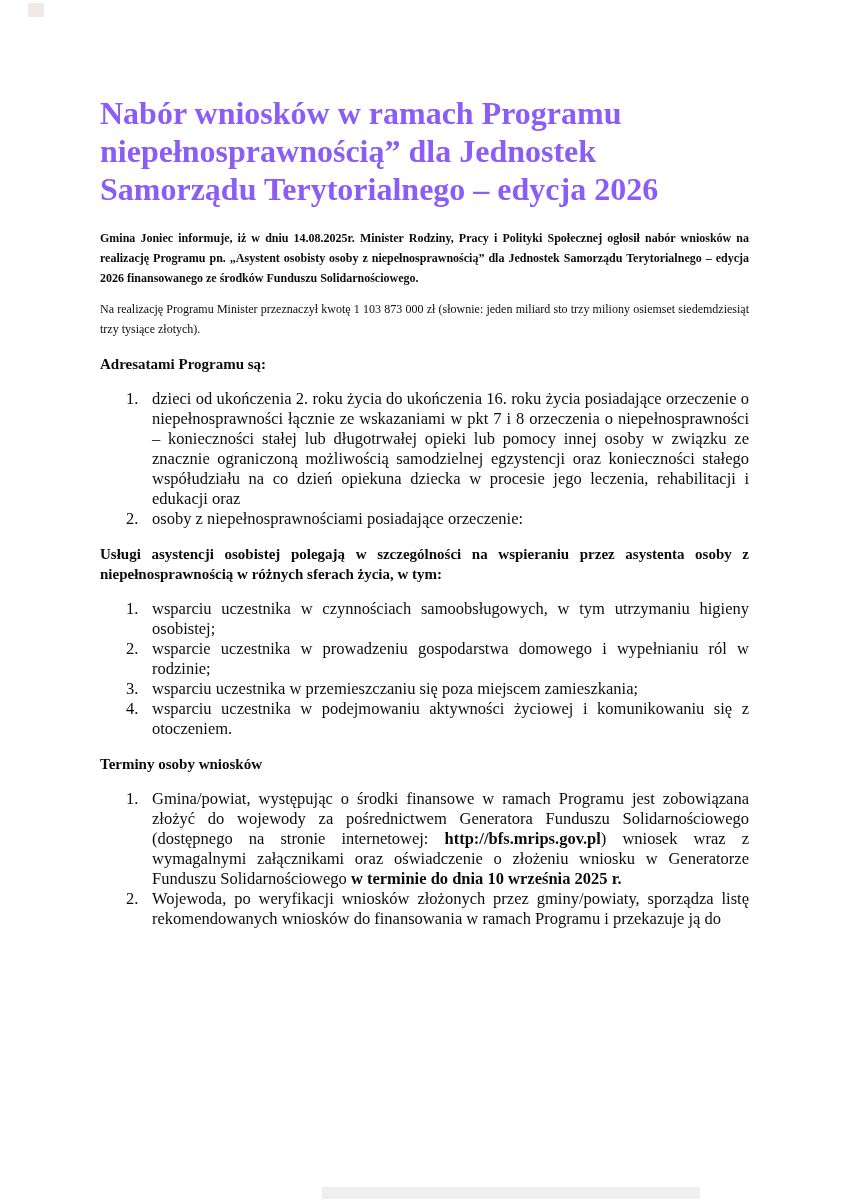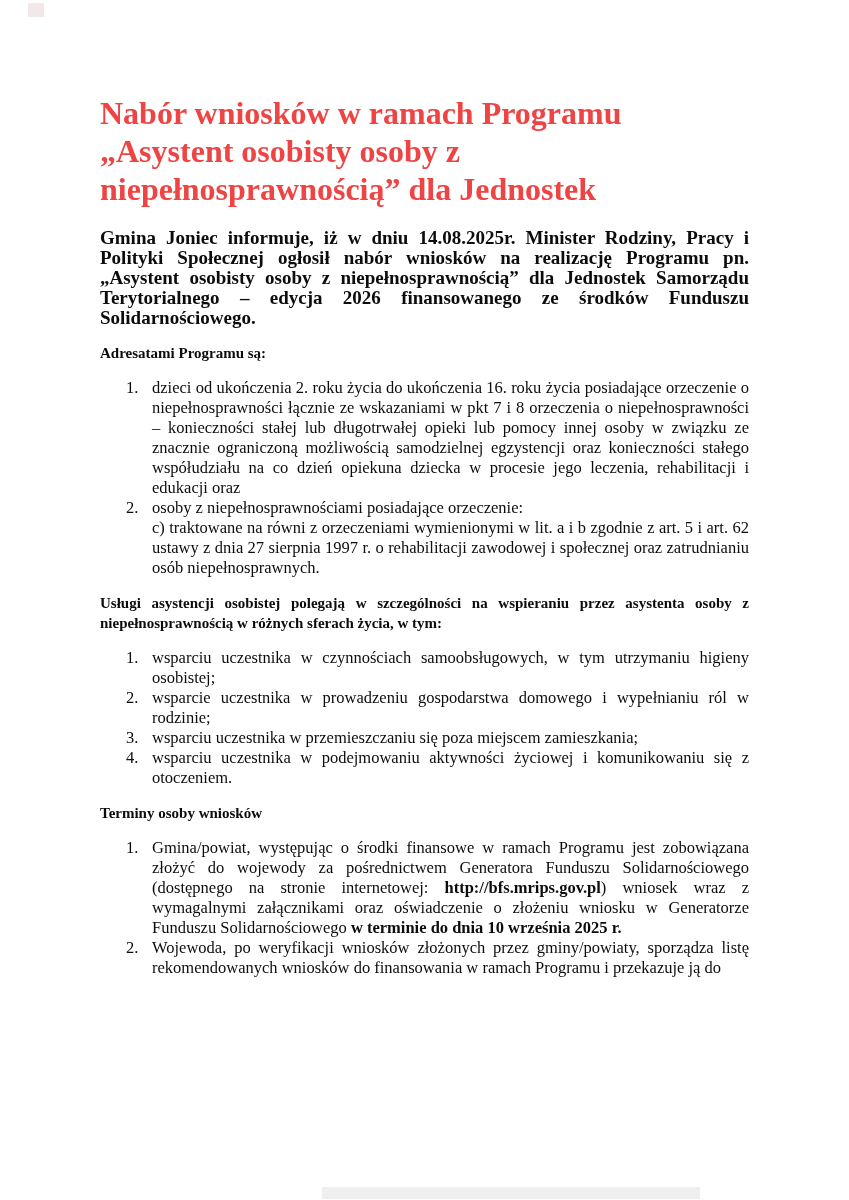--- a/index.html
+++ b/index.html
@@ -12,27 +12,27 @@
     color: #0c0c0c;
     font-family: "Liberation Serif", "DejaVu Serif", serif;
   }
   .content { padding: 94px 100px 0 100px; }
 
   .doc-title {
     margin: 0;
     font-size: 32px;
     line-height: 38px;
     font-weight: bold;
-    color: #ef4444;
+    color: #8b5cf6;
   }
   .doc-title .t-line { display: block; }
 
   .para {
     margin: 11px 0 0 0;
-    font-size: 19px;
+    font-size: 12px;
     line-height: 20px;
     text-align: justify;
   }
   .para.bold { font-weight: bold; margin-top: 20px; }
 
   .heading {
     margin: 15px 0 0 0;
     font-size: 15px;
     line-height: 20px;
     font-weight: bold;
@@ -66,39 +66,39 @@
 </head>
 <body>
 
 <div class="page">
   <div class="artifact-square"></div>
 
   <div class="content">
 
     <h1 class="doc-title">
       <span class="t-line">Nabór wniosków w ramach Programu</span>
-      <span class="t-line">„Asystent osobisty osoby z</span>
       <span class="t-line">niepełnosprawnością” dla Jednostek</span>
+      <span class="t-line">Samorządu Terytorialnego – edycja 2026</span>
     </h1>
 
     <p class="para bold">Gmina Joniec informuje, iż w dniu 14.08.2025r. Minister Rodziny, Pracy i Polityki Społecznej ogłosił nabór wniosków na realizację Programu pn. „Asystent osobisty osoby z niepełnosprawnością” dla Jednostek Samorządu Terytorialnego – edycja 2026 finansowanego ze środków Funduszu Solidarnościowego.</p>
 
+    <p class="para">Na realizację Programu Minister przeznaczył kwotę 1 103 873 000 zł (słownie: jeden miliard sto trzy miliony osiemset siedemdziesiąt trzy tysiące złotych).</p>
 
 
     <p class="heading">Adresatami Programu są:</p>
 
     <div class="olist">
       <div class="li">
         <span class="num">1.</span>
         <span>dzieci od ukończenia 2. roku życia do ukończenia 16. roku życia posiadające orzeczenie o niepełnosprawności łącznie ze wskazaniami w pkt 7 i 8 orzeczenia o niepełnosprawności – konieczności stałej lub długotrwałej opieki lub pomocy innej osoby w związku ze znacznie ograniczoną możliwością samodzielnej egzystencji oraz konieczności stałego współudziału na co dzień opiekuna dziecka w procesie jego leczenia, rehabilitacji i edukacji oraz</span>
       </div>
       <div class="li">
         <span class="num">2.</span>
         <div>osoby z niepełnosprawnościami posiadające orzeczenie:</div>
-        <div class="subline">c) traktowane na równi z orzeczeniami wymienionymi w lit. a i b zgodnie z art. 5 i art. 62 ustawy z dnia 27 sierpnia 1997 r. o rehabilitacji zawodowej i społecznej oraz zatrudnianiu osób niepełnosprawnych.</div>
       </div>
     </div>
 
     <p class="heading">Usługi asystencji osobistej polegają w szczególności na wspieraniu przez asystenta osoby z niepełnosprawnością w różnych sferach życia, w tym:</p>
 
     <div class="olist">
       <div class="li">
         <span class="num">1.</span>
         <span>wsparciu uczestnika w czynnościach samoobsługowych, w tym utrzymaniu higieny osobistej;</span>
       </div>

